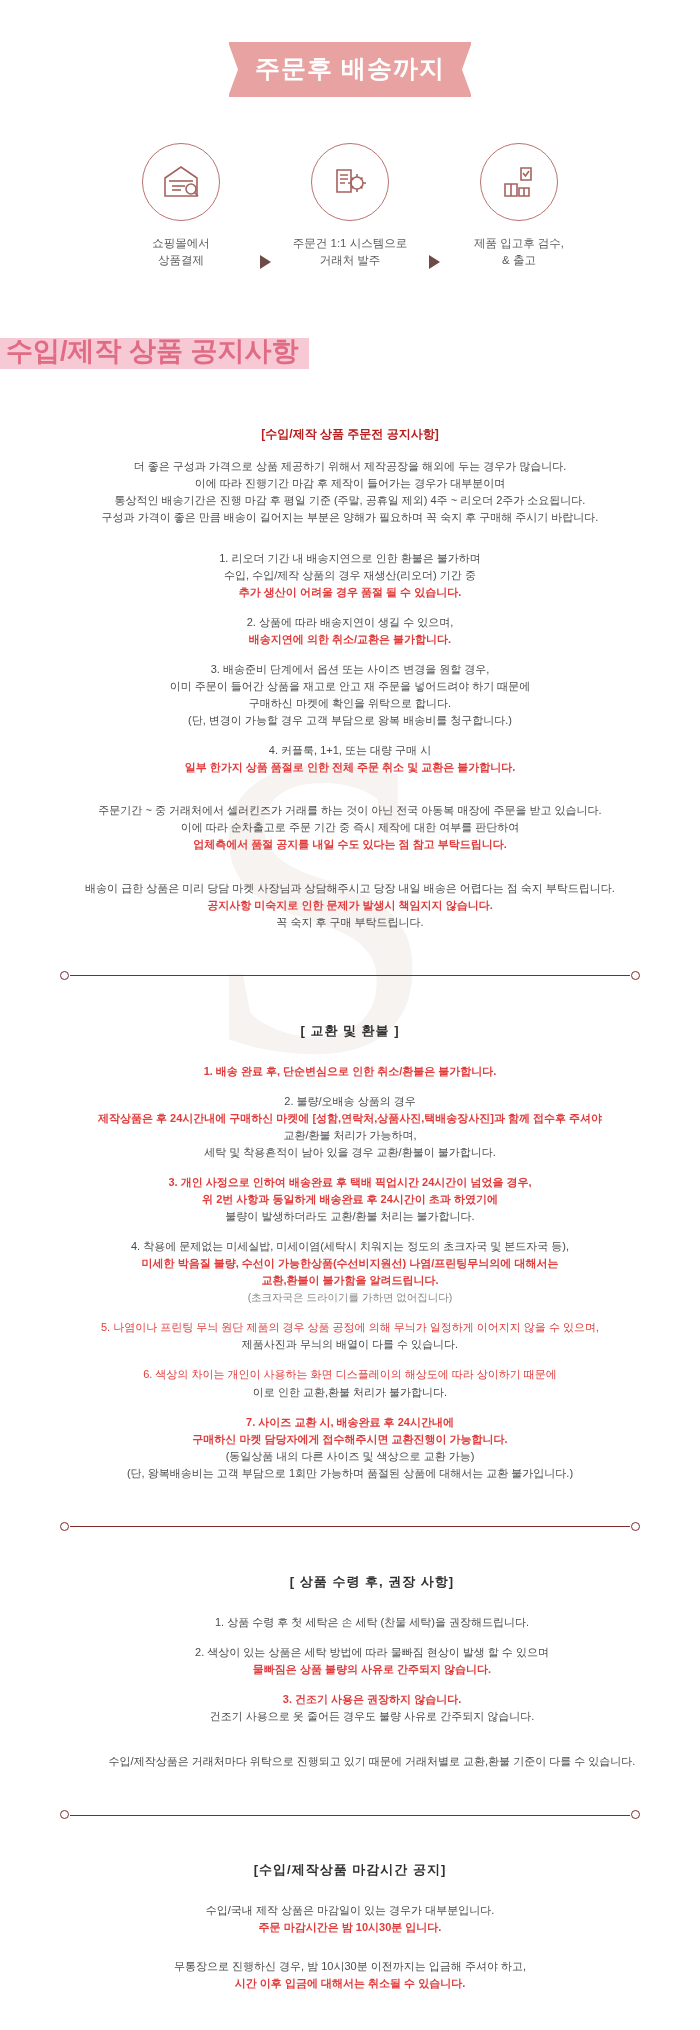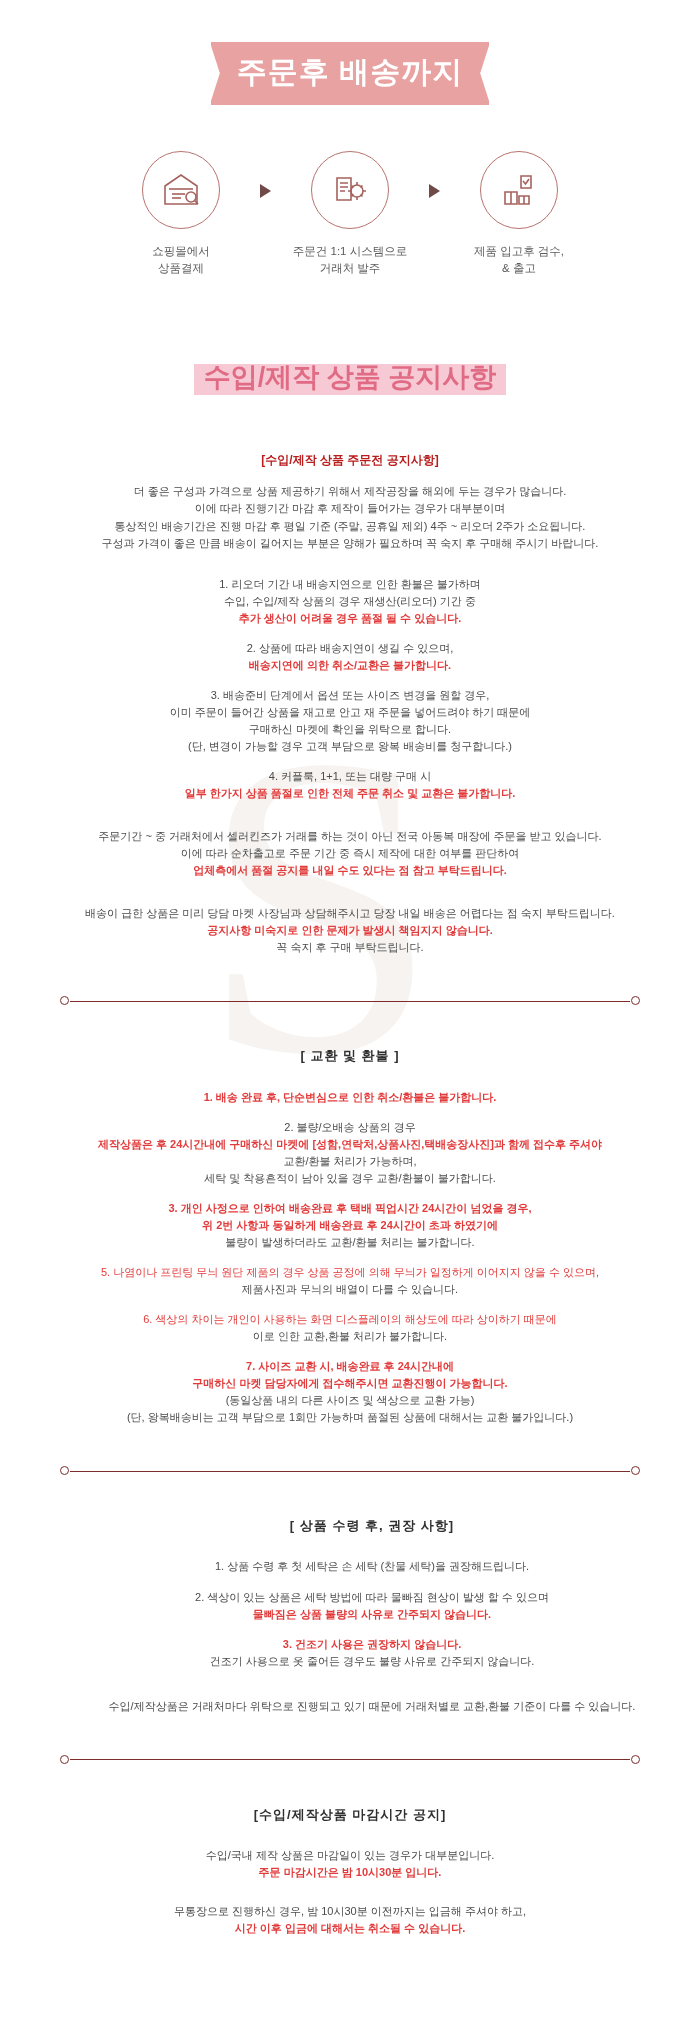--- a/index.html
+++ b/index.html
@@ -30,57 +30,57 @@
     pointer-events:none;
   }
   .content { position:relative; z-index:1; }
 
   
   .banner-wrap { text-align:center; padding-top:42px; }
   .banner {
     display:inline-block;
     background:#e9a2a2;
     color:#ffffff;
-    font-size:30px;
+    font-size:25px;
     font-weight:bold;
     letter-spacing:1px;
     padding:7px 26px 9px 26px;
     position:relative;
   }
   .banner .nick { position:absolute; top:0; bottom:0; width:10px; background:#ffffff; }
   .banner .nick.l { left:-1px; clip-path:polygon(0 0, 100% 50%, 0 100%); }
   .banner .nick.r { right:-1px; clip-path:polygon(100% 0, 0 50%, 100% 100%); }
 
   
   .steps {
     margin-top:46px;
     display:flex;
     justify-content:center;
-    align-items:flex-start;
+    align-items:flex-end;
     gap:4px;
   }
   .step { width:150px; text-align:center; }
   .circle {
     width:78px; height:78px; border-radius:50%;
     border:1.6px solid #b8736e;
     margin:0 auto 14px auto;
     display:flex; align-items:center; justify-content:center;
     color:#a5625d;
   }
   .step-label { font-size:11.5px; color:#5b5b5b; line-height:1.5; }
   .arrow {
     margin-top:33px;
     width:0; height:0;
     border-left:11px solid #6f4a46;
     border-top:7px solid transparent;
     border-bottom:7px solid transparent;
   }
 
   
-  .bighead-wrap { text-align:center; margin-top:80px; }
+  .bighead-wrap { margin-top:62px; }
   .bighead {
     display:inline-block;
     font-size:27px;
     font-weight:bold;
     color:#e06b84;
     position:relative;
     padding:0 6px;
   }
   .bighead .hl {
     position:absolute; left:-4px; right:-4px; top:7px; bottom:4px;
@@ -253,20 +253,26 @@
         <span>교환/환불 처리가 가능하며,</span><br>
         <span>세탁 및 착용흔적이 남아 있을 경우 교환/환불이 불가합니다.</span>
       </p>
 
       <p>
         <span class="red">3. 개인 사정으로 인하여 배송완료 후 택배 픽업시간 24시간이 넘었을 경우,</span><br>
         <span class="red">위 2번 사항과 동일하게 배송완료 후 24시간이 초과 하였기에</span><br>
         <span>불량이 발생하더라도 교환/환불 처리는 불가합니다.</span>
       </p>
 
+      <p>
+        <span>4. 착용에 문제없는 미세실밥, 미세이염(세탁시 치워지는 정도의 초크자국 및 본드자국 등),</span><br>
+        <span class="red">미세한 박음질 불량, 수선이 가능한상품(수선비지원선) 나염/프린팅무늬의에 대해서는</span><br>
+        <span class="red">교환,환불이 불가함을 알려드립니다.</span><br>
+        <span class="gray small">(초크자국은 드라이기를 가하면 없어집니다)</span>
+      </p>
 
       <p>
         <span class="redn">5. 나염이나 프린팅 무늬 원단 제품의 경우 상품 공정에 의해 무늬가 일정하게 이어지지 않을 수 있으며,</span><br>
         <span>제품사진과 무늬의 배열이 다를 수 있습니다.</span>
       </p>
 
       <p>
         <span class="redn">6. 색상의 차이는 개인이 사용하는 화면 디스플레이의 해상도에 따라 상이하기 때문에</span><br>
         <span>이로 인한 교환,환불 처리가 불가합니다.</span>
       </p>

